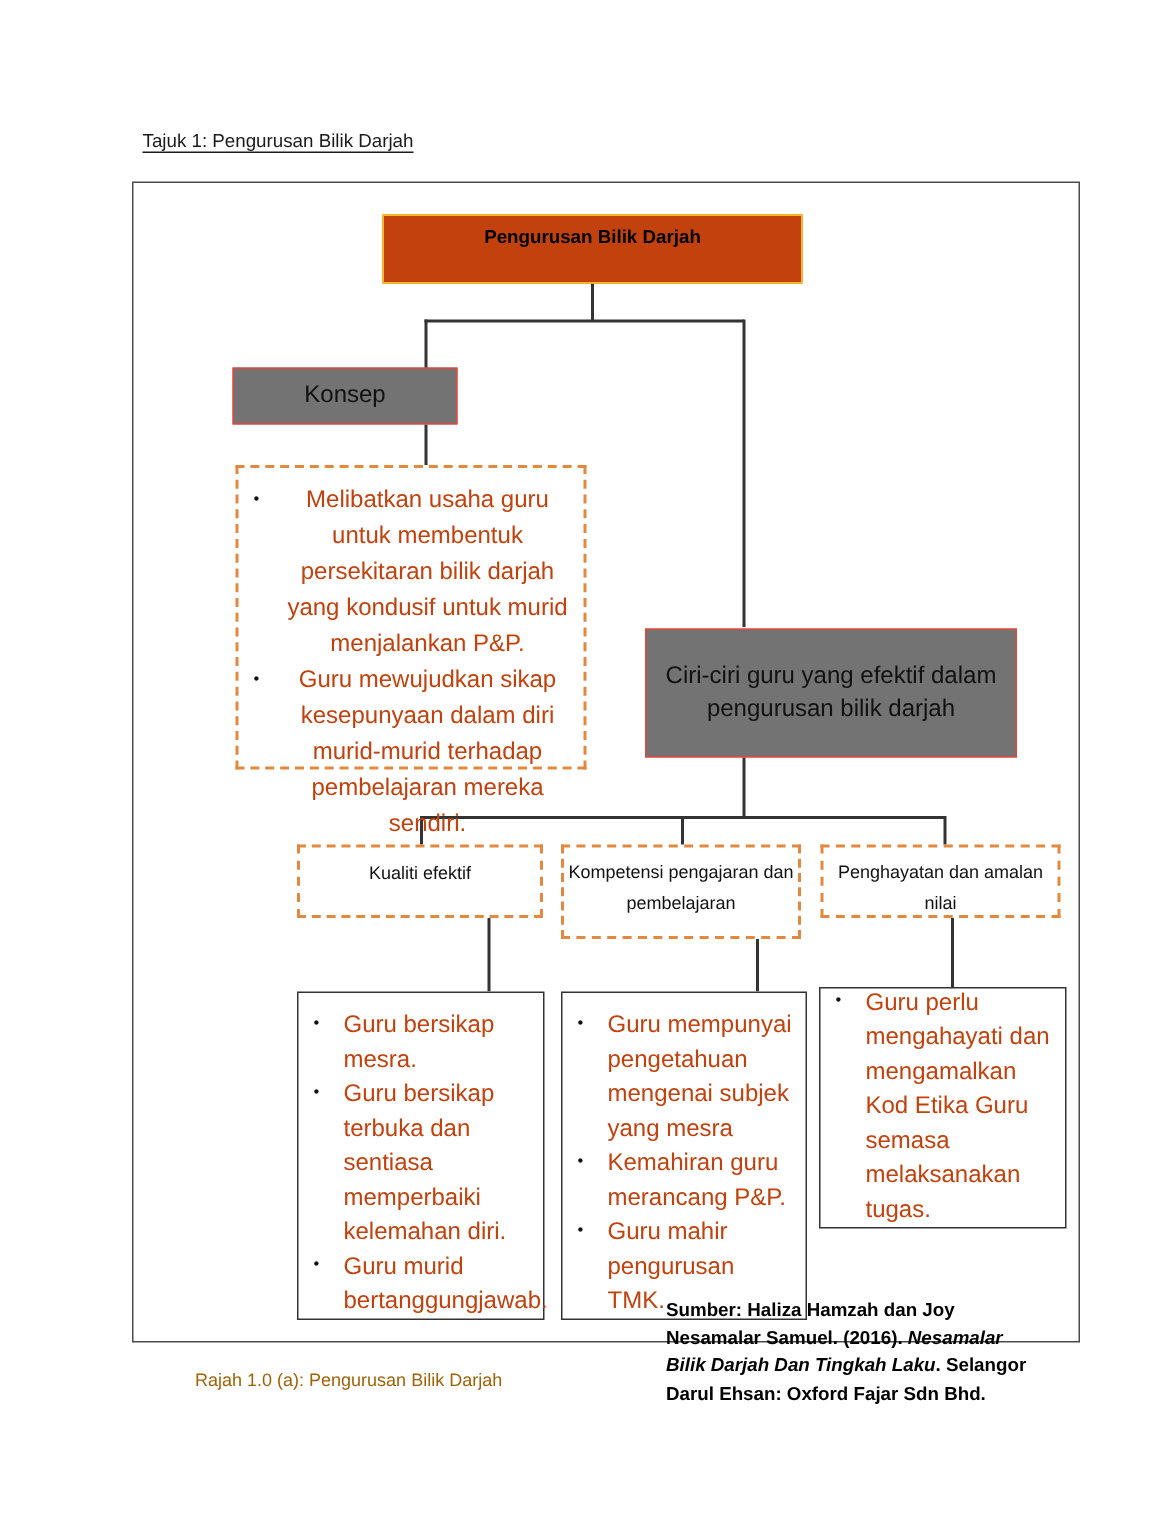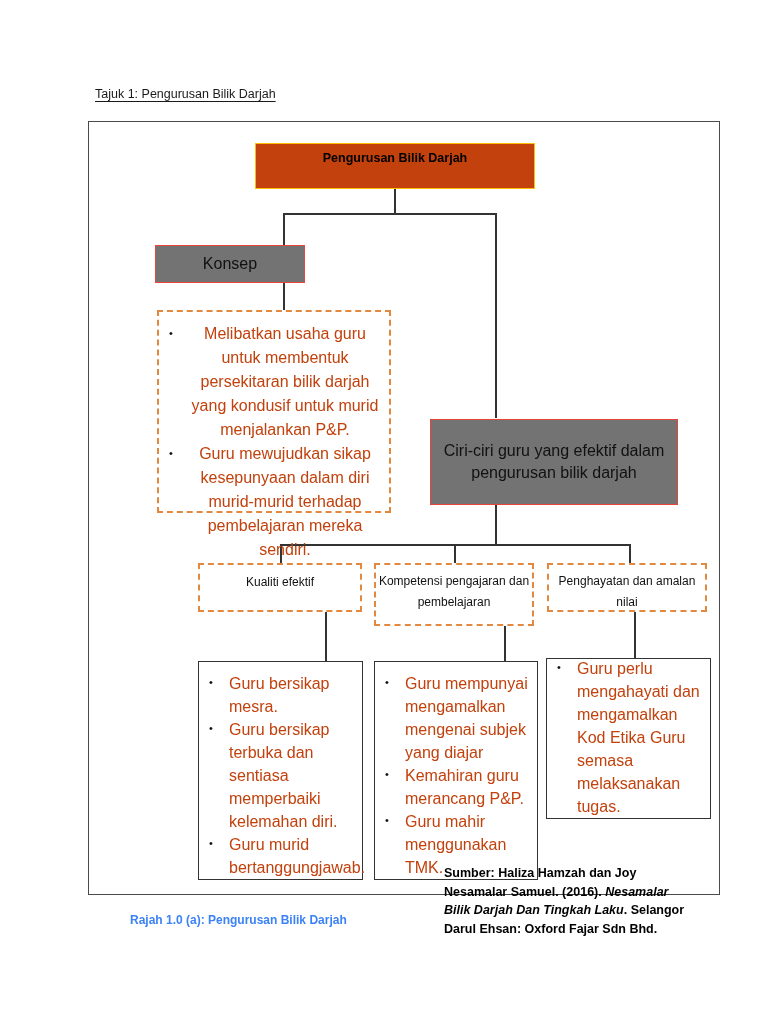--- a/index.html
+++ b/index.html
@@ -122,23 +122,22 @@
     color: #111111;
   }
 
   
   .caption-left {
     position: absolute;
     left: 130px;
     top: 912px;
     font-size: 12px;
     line-height: 17px;
-    color: #3b82f6;
+    color: #a16207;
     white-space: nowrap;
-    font-weight: bold;
   }
   .caption-source {
     position: absolute;
     left: 444px;
     top: 864px;
     width: 290px;
     font-size: 12.5px;
     font-weight: bold;
     line-height: 18.5px;
     color: #000000;
@@ -210,23 +209,23 @@
   <div class="box box-solid" style="left:198px; top:661px; width:165px; height:219px; padding:8px 6px 0 0;">
     <ul class="bullets">
       <li>Guru bersikap mesra.</li>
       <li>Guru bersikap terbuka dan sentiasa memperbaiki kelemahan diri.</li>
       <li>Guru murid bertanggungjawab.</li>
     </ul>
   </div>
 
   <div class="box box-solid" style="left:374px; top:661px; width:164px; height:219px; padding:8px 6px 0 0;">
     <ul class="bullets">
-      <li>Guru mempunyai mengamalkan mengenai subjek yang diajar</li>
+      <li>Guru mempunyai pengetahuan mengenai subjek yang mesra</li>
       <li>Kemahiran guru merancang P&amp;P.</li>
-      <li>Guru mahir menggunakan TMK.</li>
+      <li>Guru mahir pengurusan TMK.</li>
     </ul>
   </div>
 
   <div class="box box-solid" style="left:546px; top:658px; width:165px; height:161px; padding:8px 6px 0 0;">
     <ul class="bullets">
       <li>Guru perlu mengahayati dan mengamalkan Kod Etika Guru semasa melaksanakan tugas.</li>
     </ul>
   </div>
 
   <div class="caption-left">Rajah 1.0 (a): Pengurusan Bilik Darjah</div>

